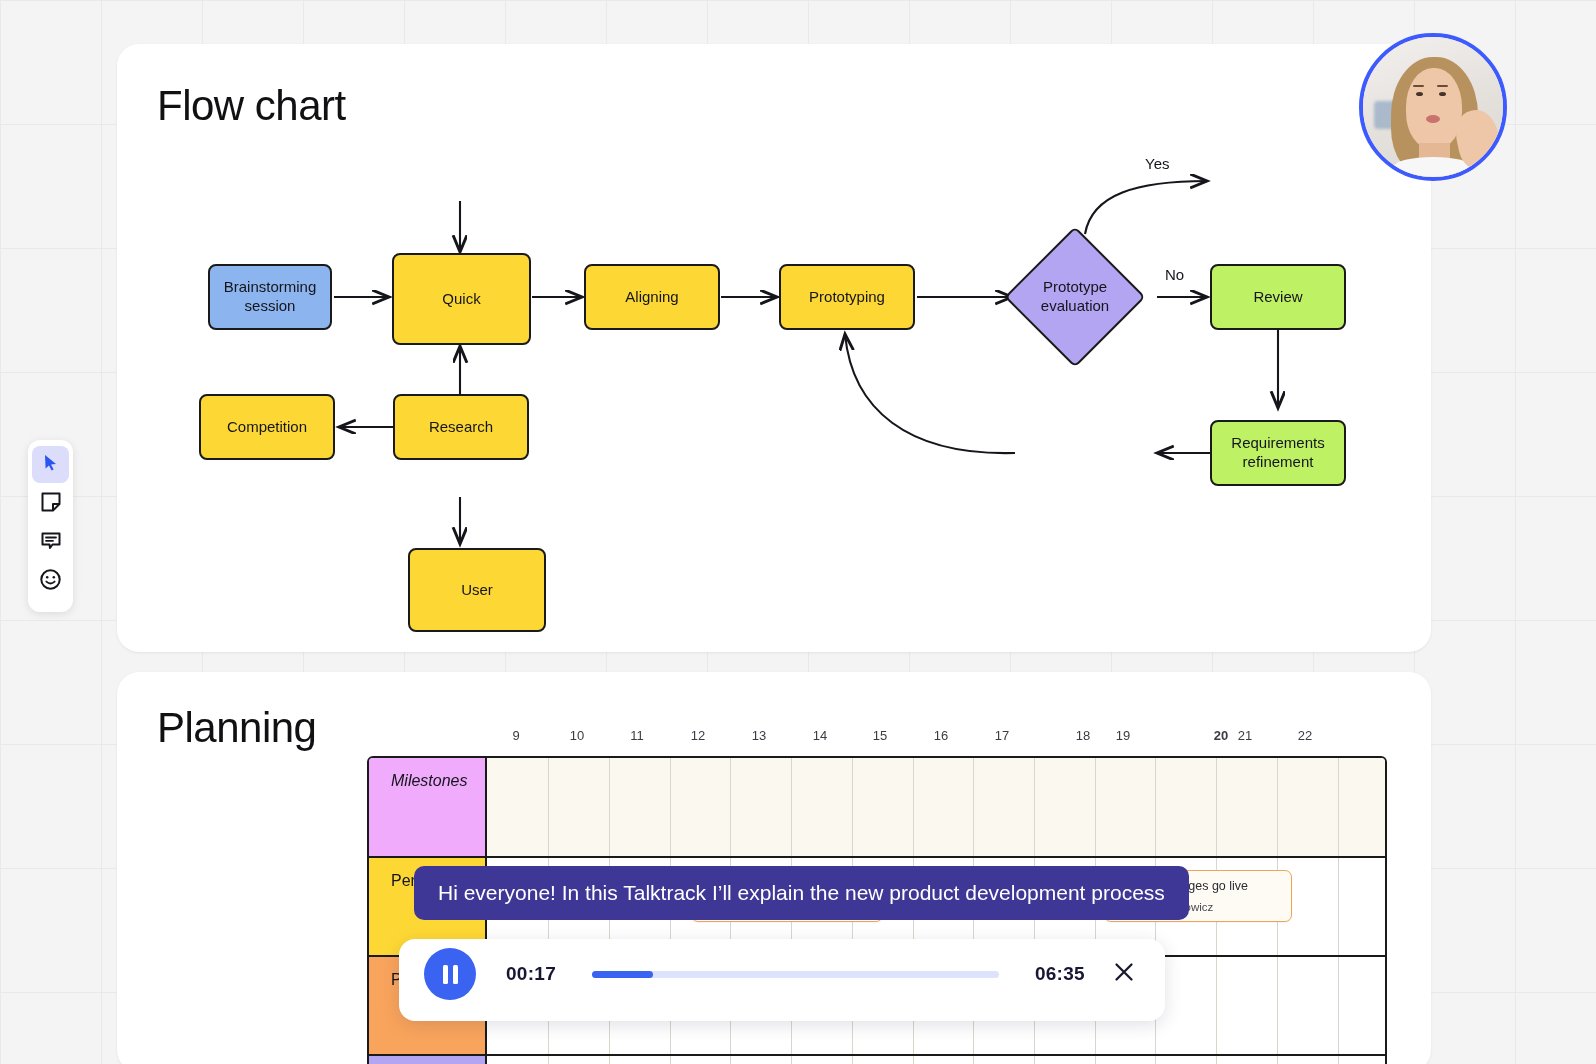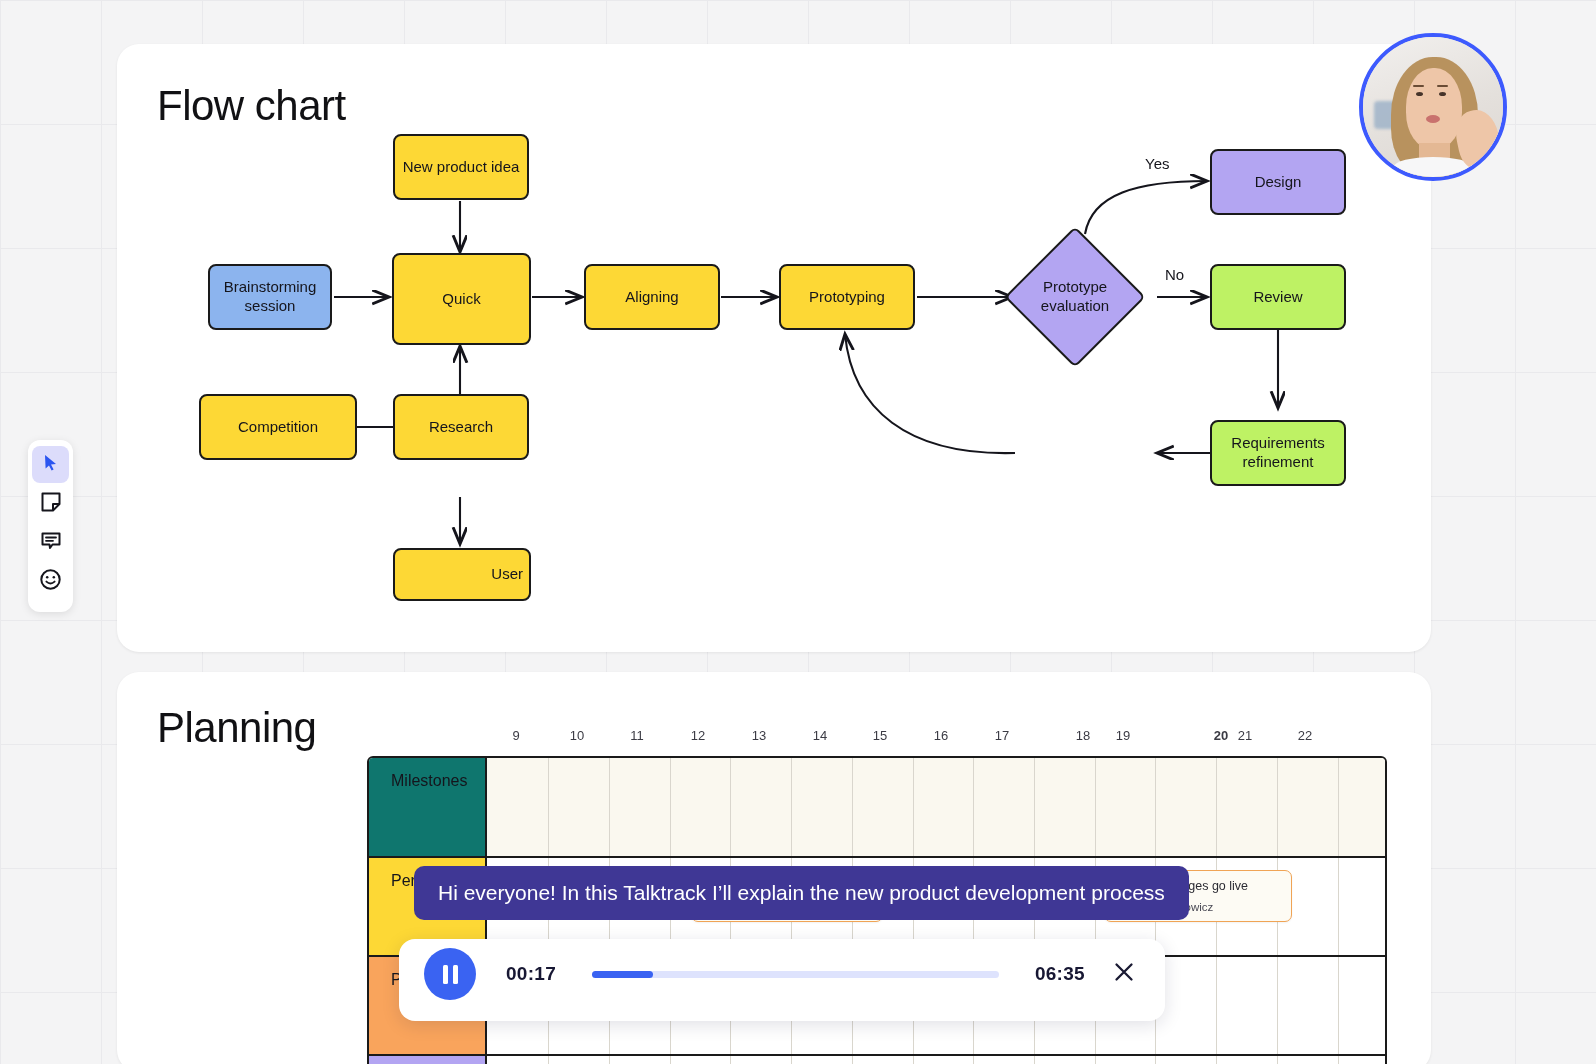--- a/index.html
+++ b/index.html
@@ -101,21 +101,21 @@
     border-bottom: 2.5px solid #1a1a1a;
   }
   .g-label {
     position: absolute; left: 0; top: 0; bottom: 0; width: 118px;
     border-right: 2.5px solid #1a1a1a;
     display: flex; align-items: flex-start;
     padding: 14px 0 0 22px;
     font-size: 16px; color: #15151c;
     overflow: hidden;
   }
-  .row-green  { background: #0f766e; }
+  .row-green  { background: #f0abfc; font-style: italic; }
   .row-yellow { background: #FDD835; }
   .row-orange { background: #F9A45C; }
   .row-purple { background: #B3A5F2; }
   .lane-shade { position: absolute; left: 118px; right: 0; top: 0; bottom: 0; background: #FAF8EF; }
   .lane-plain { position: absolute; left: 118px; right: 0; top: 0; bottom: 0; background: #ffffff; }
 
   .task-card {
     position: absolute;
     background: #FDFBF4;
     border: 1.5px solid #F0A455;
@@ -253,57 +253,51 @@
         <path d="M343,383 L343,302"></path>
 
         <path d="M341,383 L222,383"></path>
 
         <path d="M343,453 L343,500"></path>
 
         <path d="M898,409 C790,412 735,365 728,290"></path>
       </g>
     </svg>
 
-    <div class="node n-yellow" style="left:276px; top:90px; width:136px; height:66px;">
-      <span>New product idea</span>
-    </div>
     <div class="node n-blue" style="left:91px; top:220px; width:124px; height:66px;">
       <span>Brainstorming session</span>
     </div>
     <div class="node n-yellow" style="left:275px; top:209px; width:139px; height:92px;">
       <span>Quick</span>
     </div>
     <div class="node n-yellow" style="left:467px; top:220px; width:136px; height:66px;">
       <span>Aligning</span>
     </div>
     <div class="node n-yellow" style="left:662px; top:220px; width:136px; height:66px;">
       <span>Prototyping</span>
     </div>
 
     <div class="diamond" style="left:908px; top:203px; width:100px; height:100px;"></div>
     <div class="diamond-label" style="left:896px; top:228px; width:124px; height:50px;">
       <span>Prototype evaluation</span>
     </div>
 
-    <div class="node n-purple" style="left:1093px; top:105px; width:136px; height:66px;">
-      <span>Design</span>
-    </div>
     <div class="node n-orange" style="left:1093px; top:220px; width:136px; height:66px;">
       <span>Review</span>
     </div>
     <div class="node n-orange" style="left:1093px; top:376px; width:136px; height:66px;">
       <span>Requirements refinement</span>
     </div>
-    <div class="node n-yellow" style="left:82px; top:350px; width:158px; height:66px;">
+    <div class="node n-yellow" style="left:82px; top:350px; width:136px; height:66px;">
       <span>Competition</span>
     </div>
     <div class="node n-yellow" style="left:276px; top:350px; width:136px; height:66px;">
       <span>Research</span>
     </div>
-    <div class="node n-yellow" style="left:276px; top:504px; width:138px; height:53px;justify-content:flex-end;">
+    <div class="node n-yellow" style="left:291px; top:504px; width:138px; height:84px;">
       <span>User</span>
     </div>
 
     <div class="edge-label" style="left:1028px; top:111px;">Yes</div>
     <div class="edge-label" style="left:1048px; top:222px;">No</div>
   </div>
 
   <div class="card" id="planning-card">
     <div class="card-title" id="planning-title">Planning</div>
 

